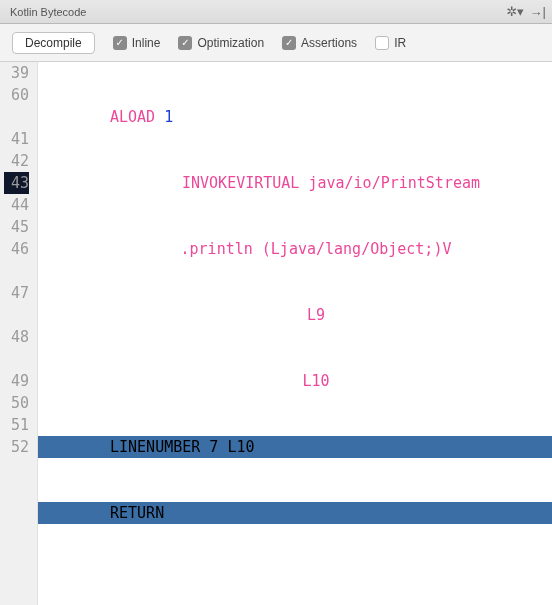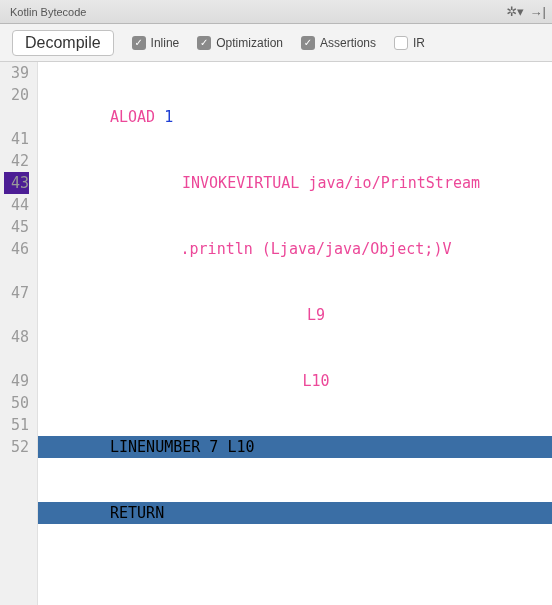--- a/index.html
+++ b/index.html
@@ -39,21 +39,21 @@
       display: flex;
       align-items: center;
       padding: 0 12px;
       gap: 18px;
     }
     .btn {
       background: #fff;
       border: 1px solid #c2c2c2;
       border-radius: 4px;
       padding: 3px 12px;
-      font-size: 16px;
+      font-size: 12px;
       color: #333;
       cursor: pointer;
     }
     .chk-wrap {
       display: flex;
       align-items: center;
       gap: 5px;
       font-size: 12px;
       color: #444;
     }
@@ -82,21 +82,21 @@
       border-right: 1px solid #e0e0e0;
       color: #9a9a9a;
       text-align: right;
       padding: 0 8px 0 4px;
       user-select: none;
       min-width: 38px;
     }
     .gutter .gline { height: 22px; }
     .gutter .gline.tall-2 { height: 44px; }
     .gutter .gline.tall-6 { height: 132px; }
-    .gutter .gline.hl { background: #4c1d95; }
+    .gutter .gline.hl { background: #0f172a; }
     .code {
       flex: 1;
       white-space: pre;
       overflow: hidden;
     }
     .cline { height: 22px; padding-left: 12px; }
     .sel { background: #3a6ea5; color: #000000; }
     .num { color: #1f3fd4; }
     .plain { color: #ec4899; text-align: center; }
     .indent1 { padding-left: 42px; }
@@ -129,38 +129,38 @@
   </label>
   <label class="chk-wrap">
     <span class="chk unchecked"></span>
     <span>IR</span>
   </label>
 </div>
 
 <div class="editor">
   <div class="gutter">
     <div class="gline">39</div>
-    <div class="gline tall-2">20</div>
+    <div class="gline tall-2">60</div>
     <div class="gline">41</div>
     <div class="gline">42</div>
     <div class="gline hl">43</div>
     <div class="gline">44</div>
     <div class="gline">45</div>
     <div class="gline tall-2">46</div>
     <div class="gline tall-2">47</div>
     <div class="gline tall-2">48</div>
     <div class="gline">49</div>
     <div class="gline">50</div>
     <div class="gline">51</div>
     <div class="gline tall-6">52</div>
   </div>
   <div class="code">
     <div class="cline indent2"><span class="plain">ALOAD </span><span class="num">1</span></div>
     <div class="cline indent2 plain">INVOKEVIRTUAL java/io/PrintStream</div>
-    <div class="cline indent1 plain">.println (Ljava/java/Object;)V</div>
+    <div class="cline indent1 plain">.println (Ljava/lang/Object;)V</div>
     <div class="cline indent1 plain">L9</div>
     <div class="cline indent1 plain">L10</div>
     <div class="cline indent2 sel">LINENUMBER 7 L10</div>
     <div class="cline indent2 sel">RETURN</div>
     
     
     
     
     
     

